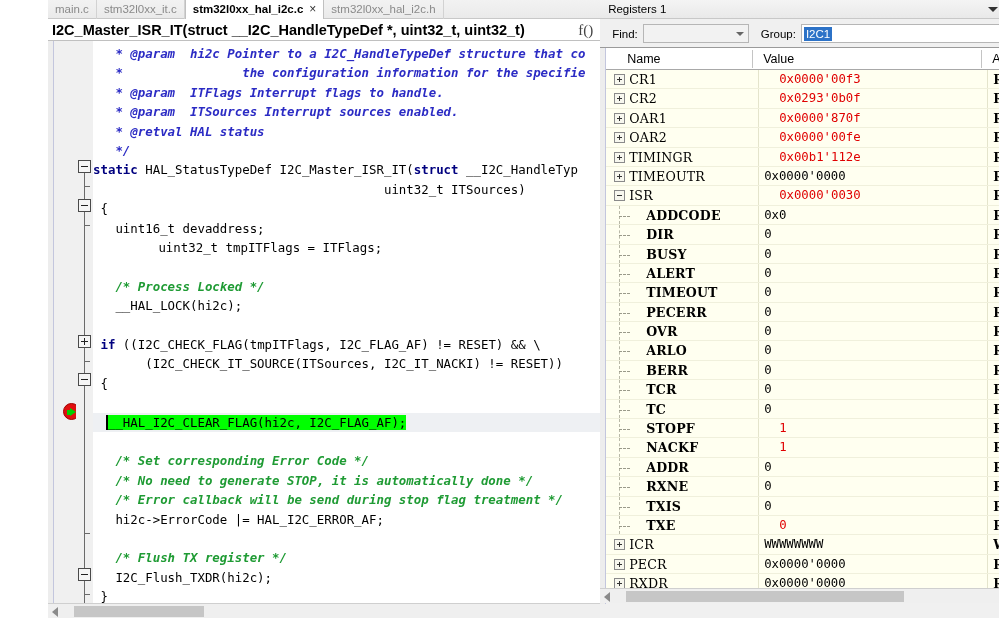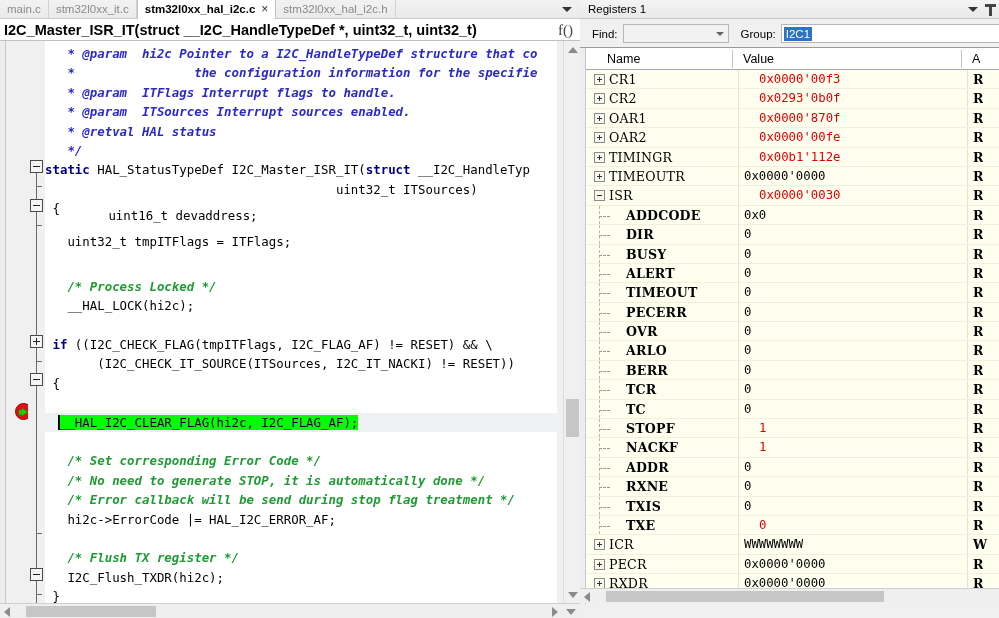--- a/index.html
+++ b/index.html
@@ -11,20 +11,21 @@
     font-family: "Liberation Sans", sans-serif;
   }
   #app { position: relative; width: 999px; height: 618px; display: flex; }
 
   
   #editor-pane {
     position: relative;
     width: 580px; height: 618px;
     background: #f0f0f0;
     border-right: 1px solid #9a9a9a;
+    margin-left: 48px;
   }
 
   
   #tab-bar {
     position: absolute; top: 0; left: 0;
     width: 580px; height: 19px;
     background: linear-gradient(to bottom,#f2f2f2 0%,#eaeaea 100%);
     border-bottom: 1px solid #c8c8c8;
     display: flex; align-items: stretch;
     font-size: 11.5px;
@@ -398,22 +399,22 @@
       <div id="code-surface">
           <div class="cline" style="top: 3px;"><span class="doc">   * @param  hi2c Pointer to a I2C_HandleTypeDef structure that co</span></div>
           <div class="cline" style="top: 22.4px;"><span class="doc">   *                the configuration information for the specifie</span></div>
           <div class="cline" style="top: 41.8px;"><span class="doc">   * @param  ITFlags Interrupt flags to handle.</span></div>
           <div class="cline" style="top: 61.2px;"><span class="doc">   * @param  ITSources Interrupt sources enabled.</span></div>
           <div class="cline" style="top: 80.6px;"><span class="doc">   * @retval HAL status</span></div>
           <div class="cline" style="top: 100px;"><span class="doc">   */</span></div>
           <div class="cline" style="top: 119.4px;"><span class="kw">static</span><span> HAL_StatusTypeDef I2C_Master_ISR_IT(</span><span class="kw">struct</span><span> __I2C_HandleTyp</span></div>
           <div class="cline" style="top: 138.8px;"><span>                                       uint32_t ITSources)</span></div>
           <div class="cline" style="top: 158.2px;"><span> {</span></div>
-          <div class="cline" style="top: 165px; padding-left: 41px;"><span>   uint16_t devaddress;</span></div>
-          <div class="cline" style="top: 191px;"><span>   uint32_t tmpITFlags = ITFlags;</span></div>
+          <div class="cline" style="top: 178px;"><span>   uint16_t devaddress;</span></div>
+          <div class="cline" style="top: 197px; padding-left: 43px;"><span>   uint32_t tmpITFlags = ITFlags;</span></div>
           <div class="cline" style="top: 216.4px;"><span></span></div>
           <div class="cline" style="top: 235.8px;"><span class="cmt">   /* Process Locked */</span></div>
           <div class="cline" style="top: 255.2px;"><span>   __HAL_LOCK(hi2c);</span></div>
           <div class="cline" style="top: 274.6px;"><span></span></div>
           <div class="cline" style="top: 294px;"><span class="kw"> if</span><span> ((I2C_CHECK_FLAG(tmpITFlags, I2C_FLAG_AF) != RESET) &amp;&amp; \</span></div>
           <div class="cline" style="top: 313.4px;"><span>       (I2C_CHECK_IT_SOURCE(ITSources, I2C_IT_NACKI) != RESET))</span></div>
           <div class="cline" style="top: 332.8px;"><span> {</span></div>
           <div class="cline hl" style="top: 371.6px;"><span>  </span><span class="exec caretline">__HAL_I2C_CLEAR_FLAG(hi2c, I2C_FLAG_AF);</span></div>
           <div class="cline" style="top: 391px;"><span></span></div>
           <div class="cline" style="top: 410.4px;"><span class="cmt">   /* Set corresponding Error Code */</span></div>

